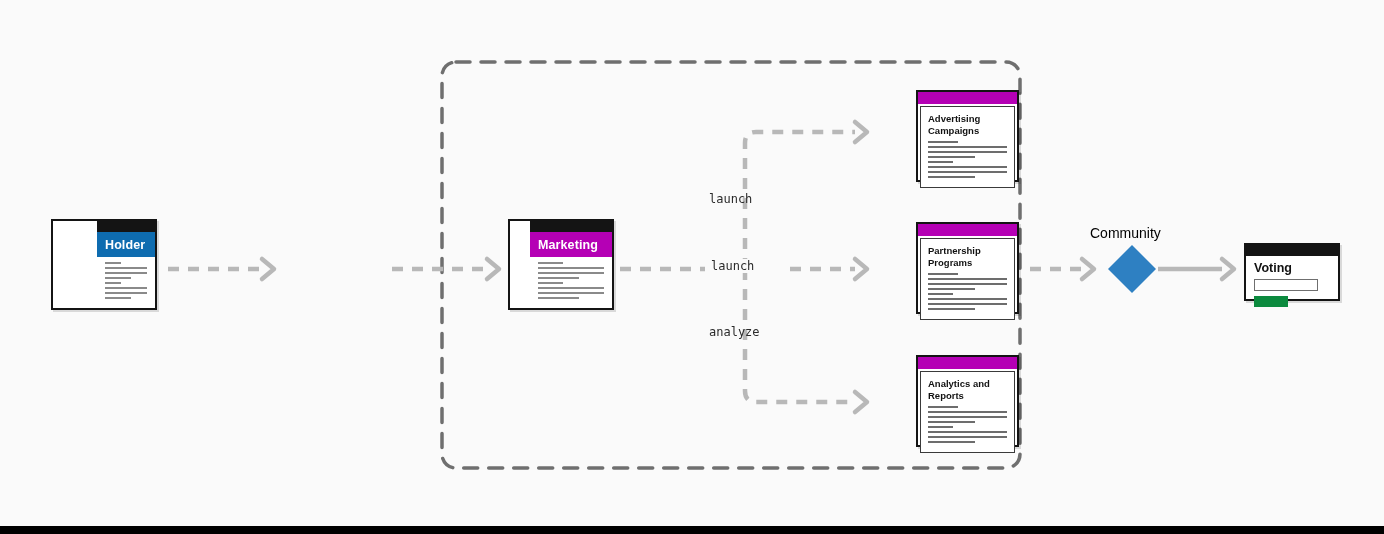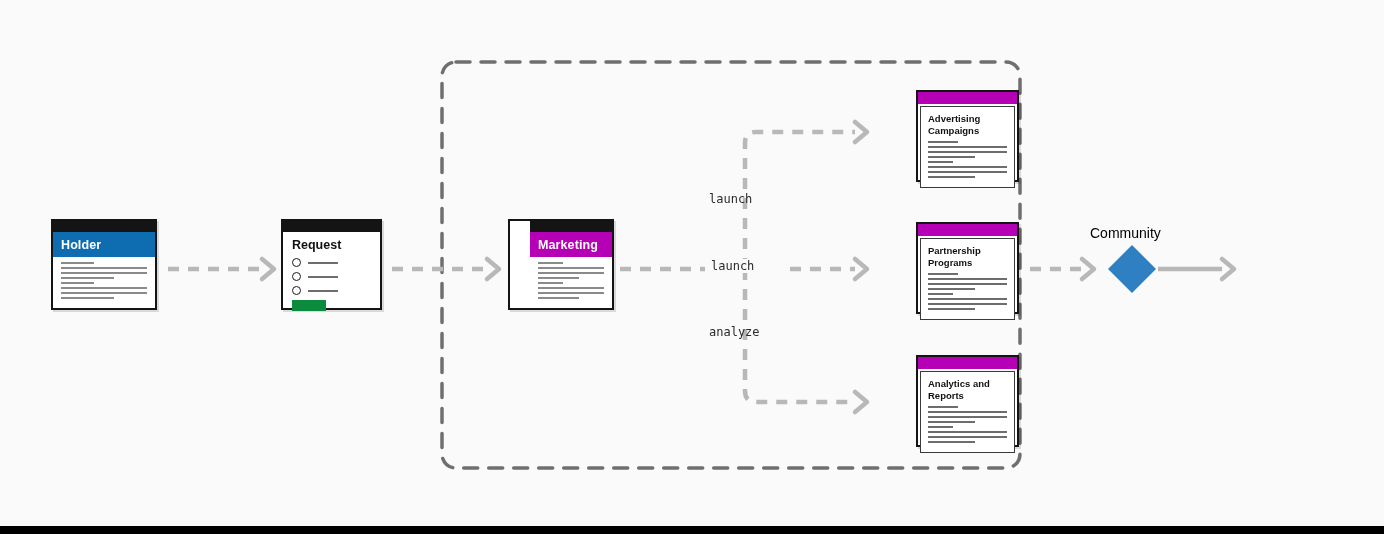--- a/index.html
+++ b/index.html
@@ -209,56 +209,37 @@
     </g>
 
     <polygon points="1132,245 1156,269 1132,293 1108,269" fill="#2e80c2"></polygon>
 
     <g>
       <line x1="1158" y1="269" x2="1222" y2="269" stroke="#b8b8b8" stroke-width="4.5" stroke-linecap="butt"></line>
       <polyline points="1222,259 1234,269 1222,279" fill="none" stroke="#b8b8b8" stroke-width="4.5" stroke-linecap="round" stroke-linejoin="round"></polyline>
     </g>
   </svg>
 
-  <div class="node win" style="left:51px; top:219px; width:106px; height:91px;">
+  <div class="node win" style="left:51px; top:219px; width:106px; height:91px;padding-left:44px;">
     <div class="titlebar"></div>
     <div class="band band-blue">
       <span>Holder</span>
     </div>
     <div class="body">
       <div class="ln" style="width:38%;"></div>
       <div class="ln" style="width:100%;"></div>
       <div class="ln" style="width:100%;"></div>
       <div class="ln" style="width:62%;"></div>
       <div class="ln" style="width:38%;"></div>
       <div class="ln" style="width:100%;"></div>
       <div class="ln" style="width:100%;"></div>
       <div class="ln" style="width:62%;"></div>
     </div>
   </div>
 
-  <div class="node win2" style="left:281px; top:219px; width:101px; height:91px;">
-    <div class="titlebar"></div>
-    <div class="inner">
-      <div class="heading">Request</div>
-      <div class="radio-row">
-        <div class="radio-dot"></div>
-        <div class="radio-line"></div>
-      </div>
-      <div class="radio-row">
-        <div class="radio-dot"></div>
-        <div class="radio-line"></div>
-      </div>
-      <div class="radio-row">
-        <div class="radio-dot"></div>
-        <div class="radio-line"></div>
-      </div>
-      <div class="grn-btn"></div>
-    </div>
-  </div>
 
   <div class="node win" style="left:508px; top:219px; width:106px; height:91px;padding-left:20px;">
     <div class="titlebar"></div>
     <div class="band band-purple">
       <span>Marketing</span>
     </div>
     <div class="body">
       <div class="ln" style="width:38%;"></div>
       <div class="ln" style="width:100%;"></div>
       <div class="ln" style="width:100%;"></div>
@@ -308,20 +289,28 @@
       <div class="ln dk" style="width:100%;"></div>
       <div class="ln dk" style="width:100%;"></div>
       <div class="ln dk" style="width:60%;"></div>
       <div class="ln dk" style="width:32%;"></div>
       <div class="ln dk" style="width:100%;"></div>
       <div class="ln dk" style="width:100%;"></div>
       <div class="ln dk" style="width:60%;"></div>
     </div>
   </div>
 
+  <div class="node win2" style="left:1244px; top:243px; width:96px; height:58px;">
+    <div class="titlebar"></div>
+    <div class="inner" style="padding:5px 8px 6px 8px;">
+      <div class="heading" style="margin-bottom:4px;">Voting</div>
+      <div class="txt-field" style="width:64px;"></div>
+      <div class="grn-btn" style="margin-top:0;"></div>
+    </div>
+  </div>
 
   <div class="edge-label" style="left:709px; top:192px;">launch</div>
   <div class="edge-label" style="left:709px; top:259px; background:#fafafa; padding:0 2px;">launch</div>
   <div class="edge-label" style="left:709px; top:325px;">analyze</div>
 
   <div class="plain-label" style="left:1090px; top:225px;">Community</div>
 
   <div class="bottom-strip"></div>
 </div>
 

